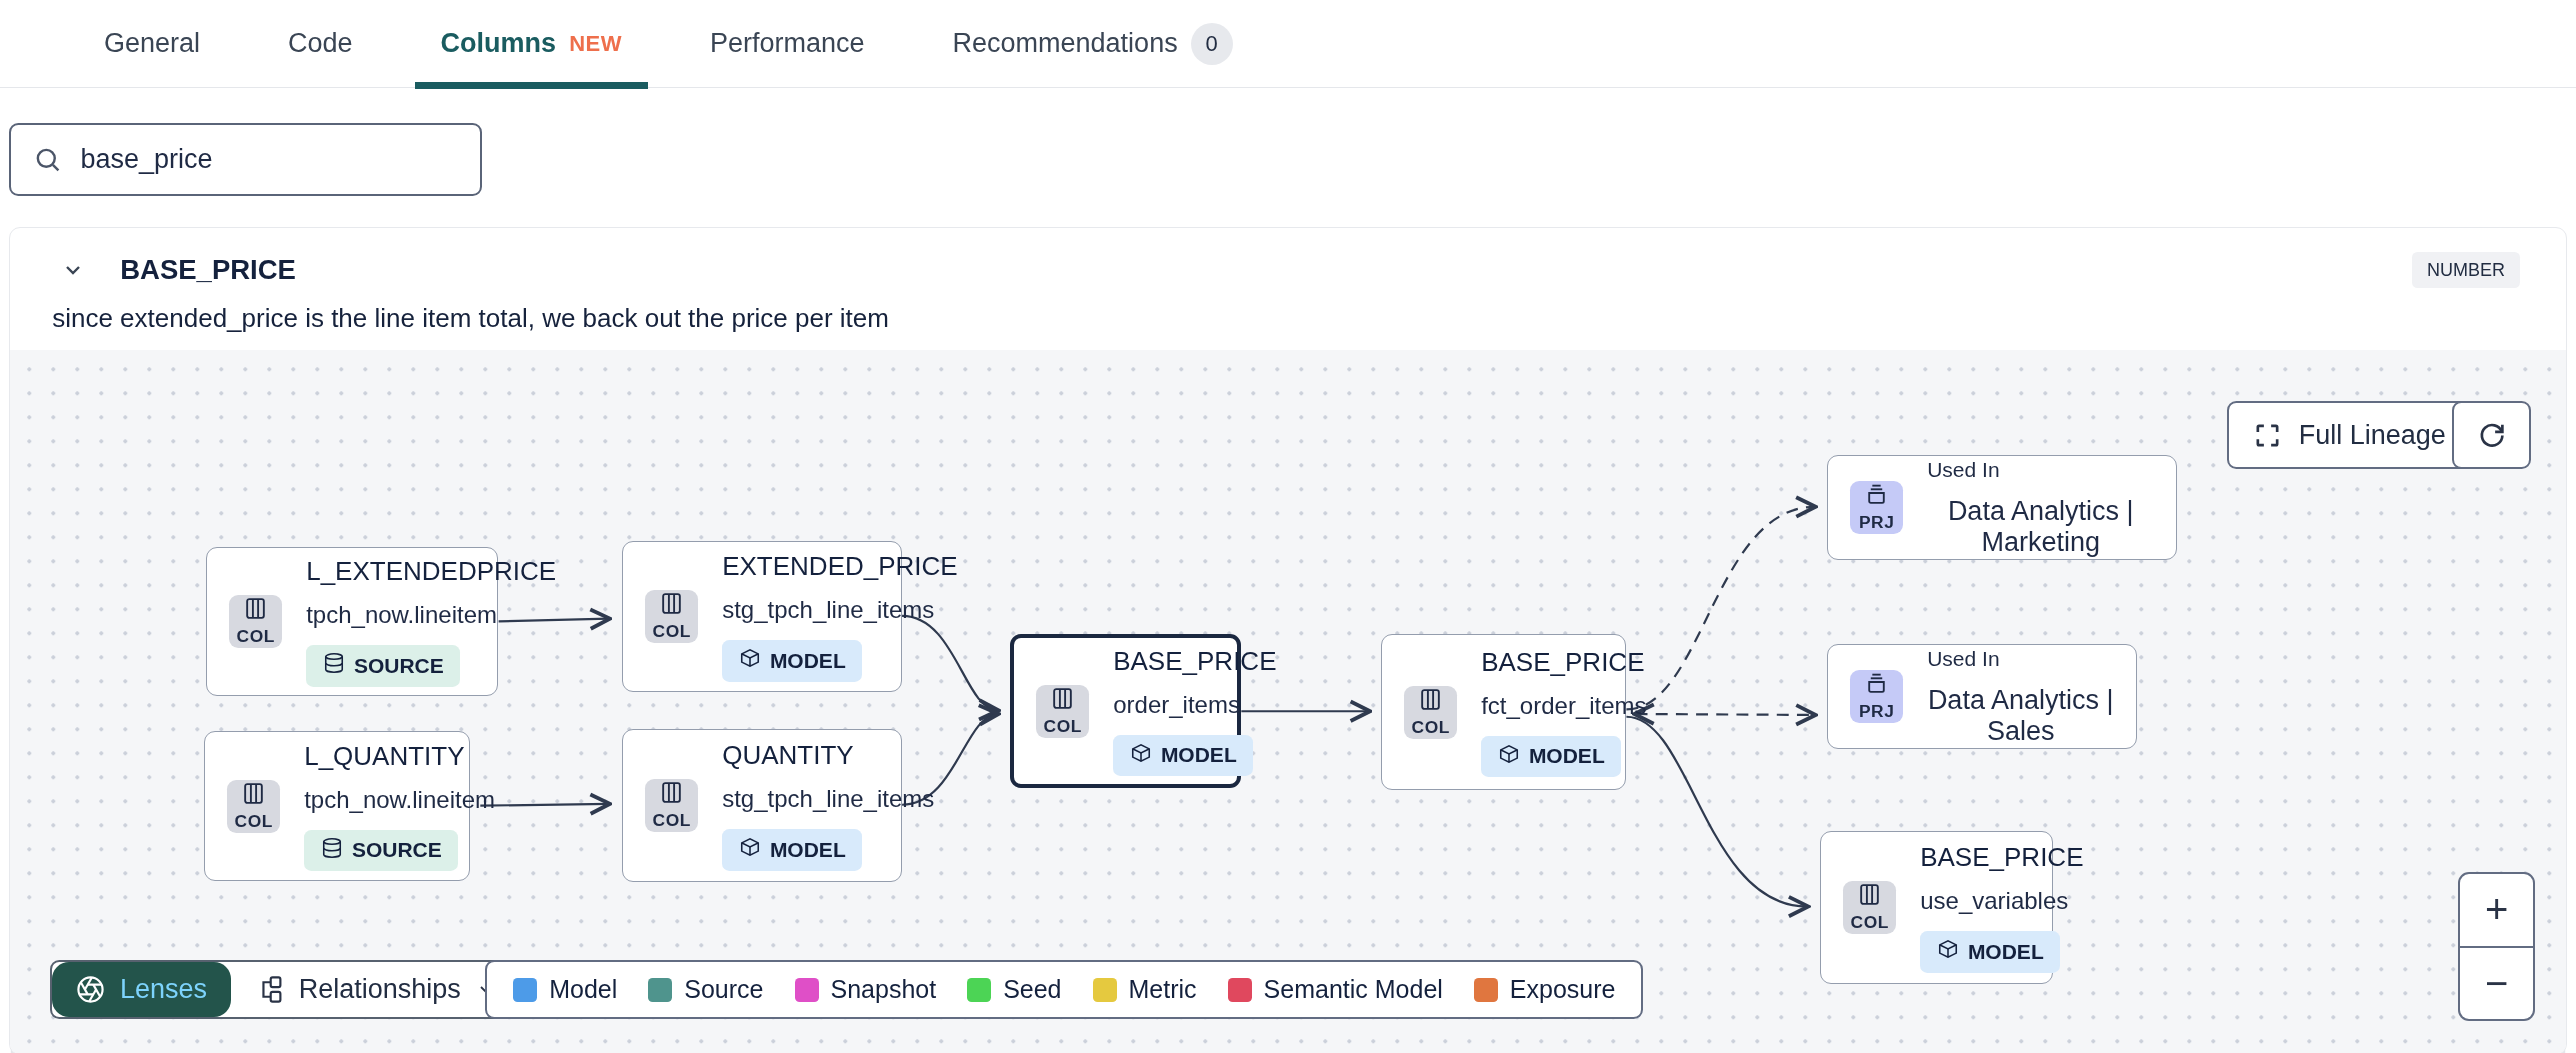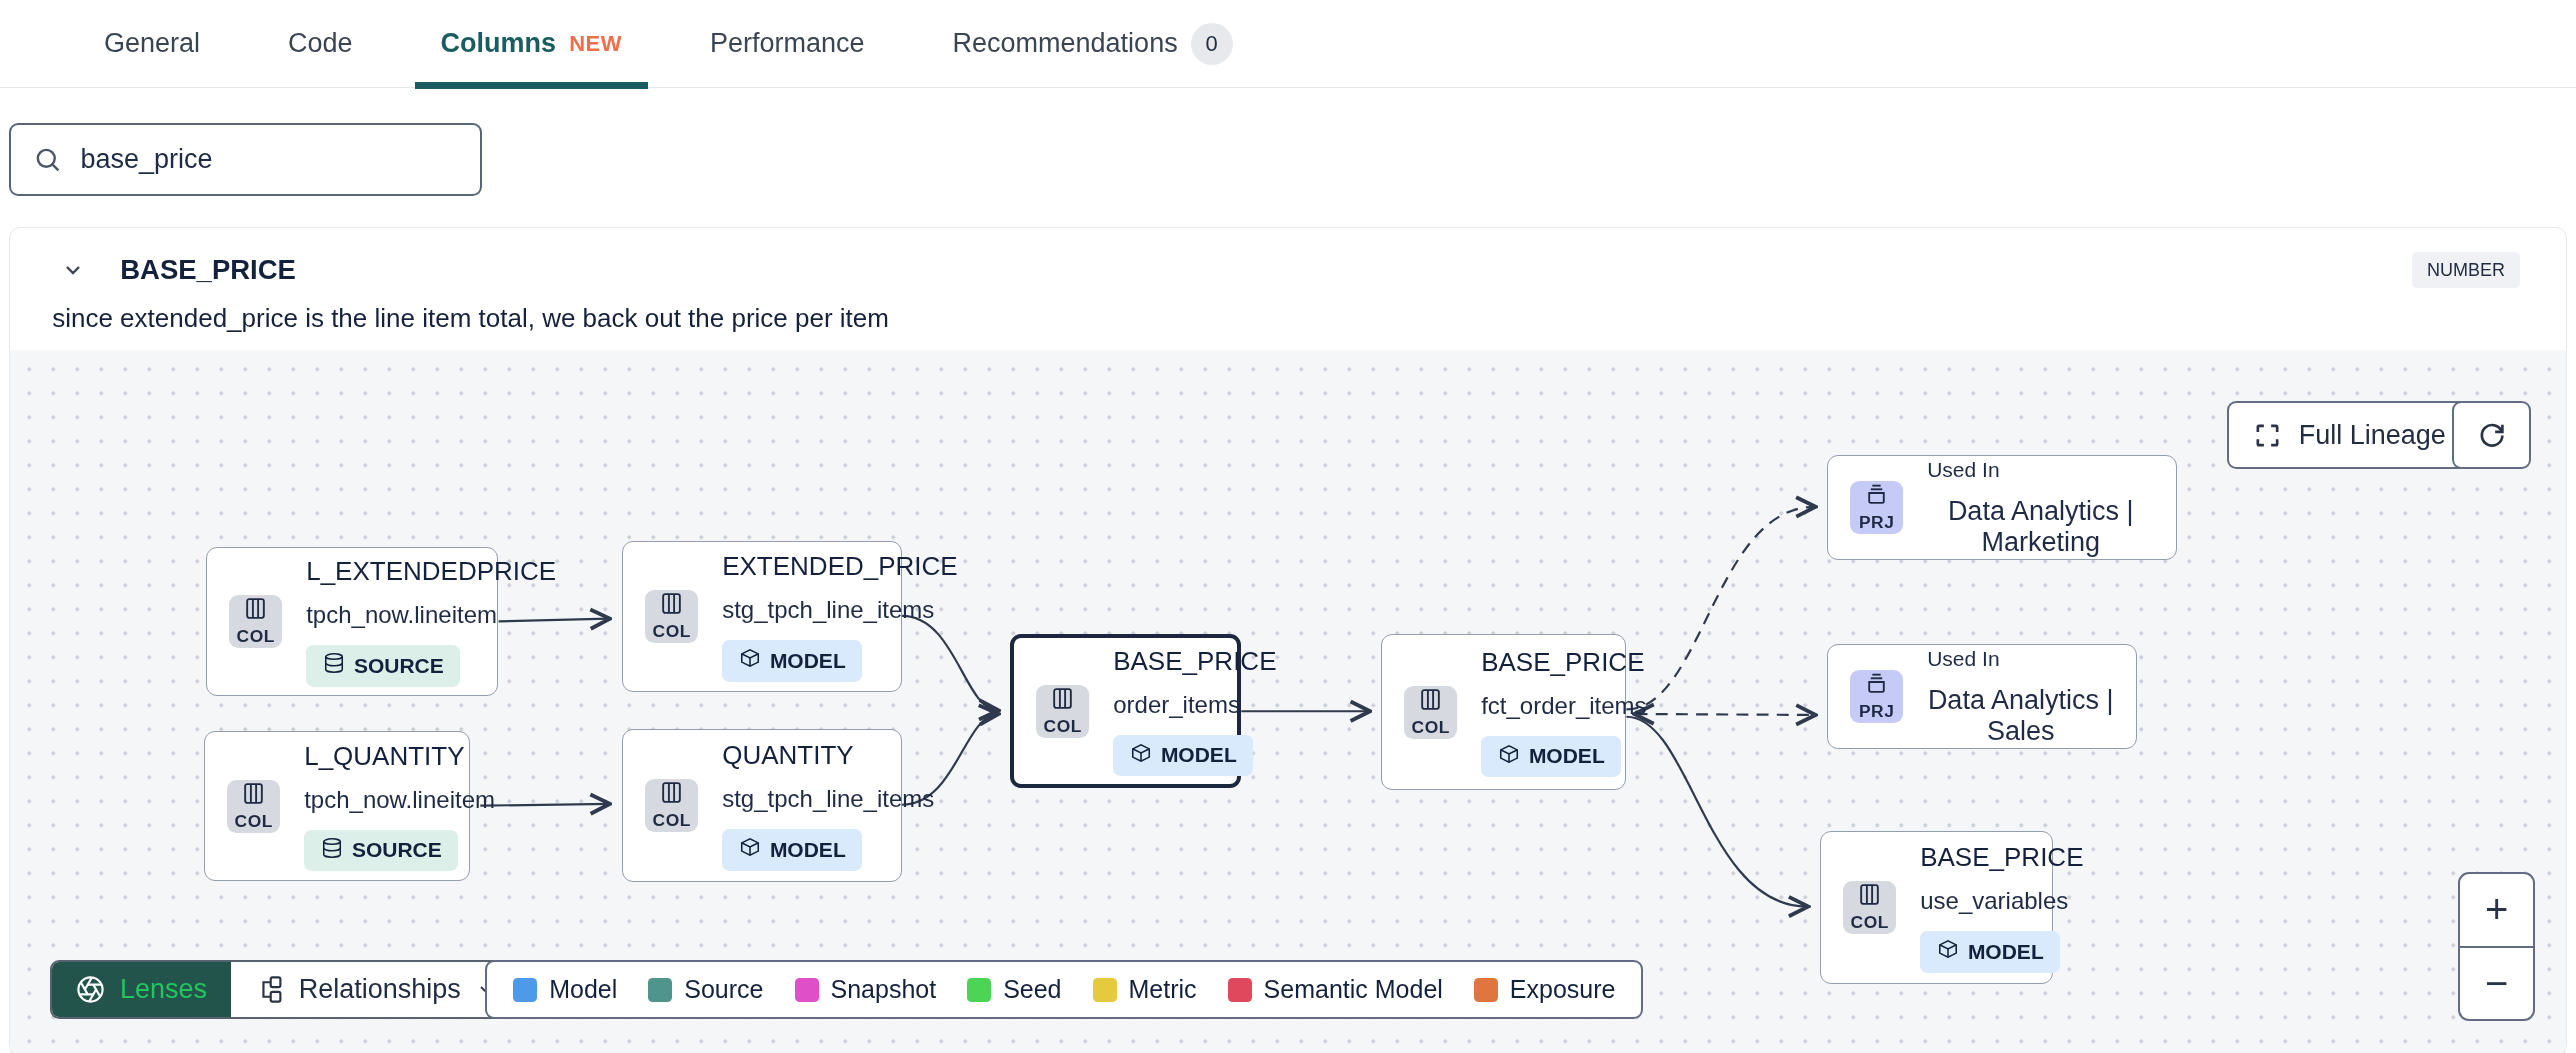--- a/index.html
+++ b/index.html
@@ -64,22 +64,22 @@
                 color:#222D42; height:68px; padding:8px 24px; }
   .canvas-btn svg { width:29px; height:29px; stroke:#2A3346; fill:none; stroke-width:2.2; }
   .zoomctl { position:absolute; width:77px; height:149px; background:#fff; border:2.3px solid #626C82;
              border-radius:11px; display:flex; flex-direction:column; overflow:hidden; }
   .zoomctl .zcell { flex:1; display:flex; align-items:center; justify-content:center;
                     font-size:40px; font-weight:300; color:#2A3346; }
   .zoomctl .zcell + .zcell { border-top:2.3px solid #626C82; }
 
   .lens-group { position:absolute; display:flex; height:59px; border:2.3px solid #57616F;
                 border-radius:9.2px; overflow:hidden; background:#fff; }
-  .lenses-btn { background:#23544B; color:#22c55e; display:flex; align-items:center; gap:14.7px;
-                padding:0 24px; font-size:27px; }
+  .lenses-btn { background:#23544B; color:#7dd3fc; display:flex; align-items:center; gap:14.7px;
+                padding:0 24px; font-size:27px;border-radius:17px; }
   .lenses-btn svg { width:29px; height:29px; stroke:#fff; fill:none; stroke-width:1.8; }
   .rel-btn { display:flex; align-items:center; gap:14.7px; padding:0 24px; font-size:27px; color:#222D42; }
   .rel-btn svg { width:29px; height:29px; stroke:#2A3346; fill:none; stroke-width:1.8; }
 
   .legend { position:absolute; display:flex; align-items:center; gap:31px; background:#fff;
             border:2.3px solid #626C82; border-radius:9.2px; padding:0 26px; height:59px; }
   .legend-item { display:flex; align-items:center; gap:12px; font-size:25px; color:#14213D; }
   .legend-swatch { width:24px; height:24px; border-radius:4.6px; }
 </style>
 </head>

